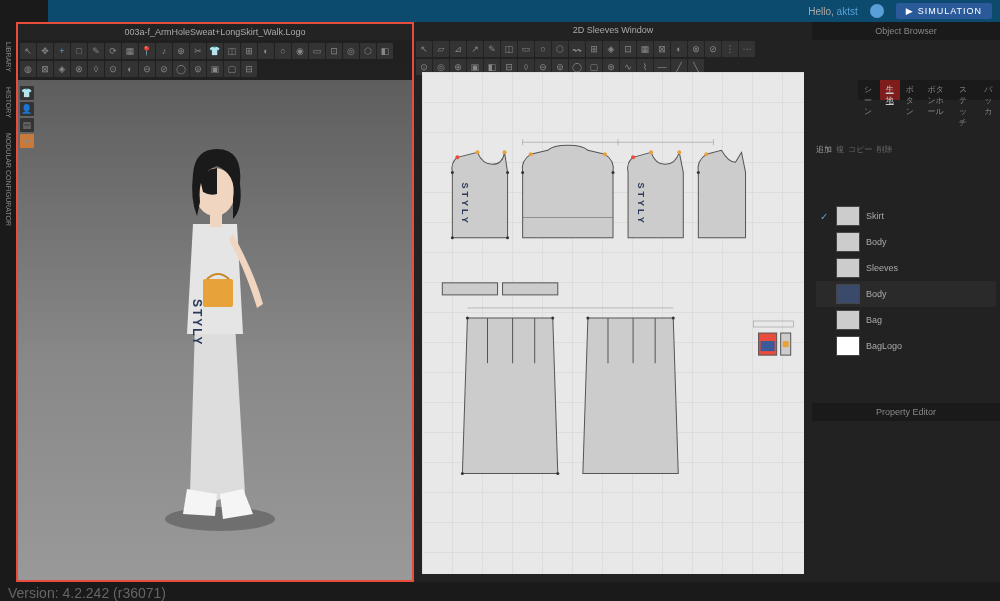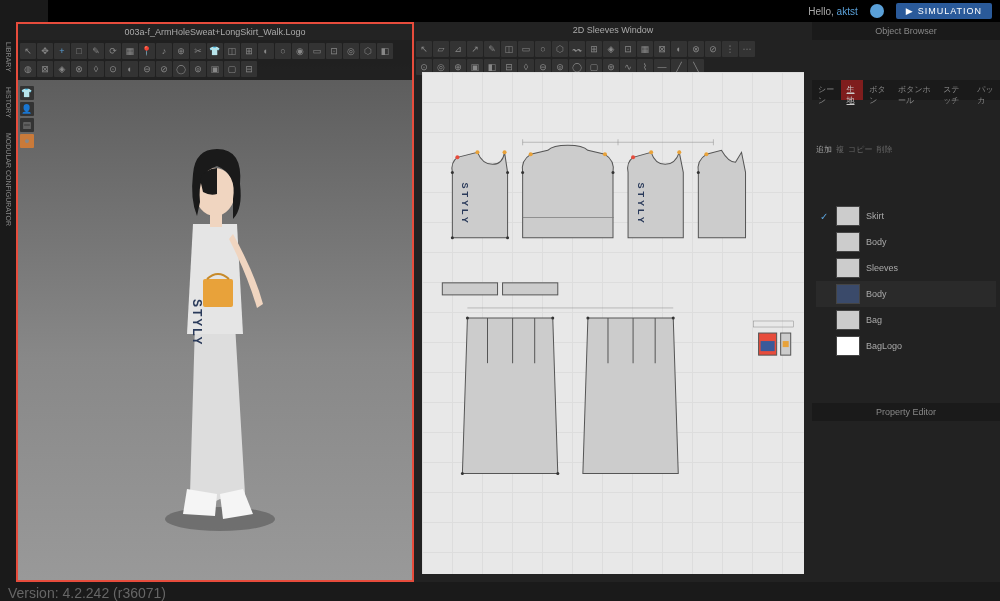--- a/index.html
+++ b/index.html
@@ -1,37 +1,37 @@
 <!DOCTYPE html>
 <html><head>
 <meta charset="utf-8">
 <style>
 * { margin:0; padding:0; box-sizing:border-box; font-family:Arial,sans-serif; }
 body { background:#1a1a1a; color:#aaa; width:1000px; height:601px; overflow:hidden; font-size:10px; position:relative; }
-.topbar { height:22px; background:#000000; display:flex; justify-content:flex-end; align-items:center; padding:8px 8px; gap:12px;margin-left:48px; }
+.topbar { height:22px; background:#0c4a6e; display:flex; justify-content:flex-end; align-items:center; padding:8px 8px; gap:12px;margin-left:48px; }
 .topbar .user { color:#5aa0d8; }
 .sim-btn { background:#2a5a9a; color:#fff; padding:3px 10px; border-radius:2px; display:flex; align-items:center; gap:4px; font-size:9px; letter-spacing:1px; }
 .main-area { display:flex; height:560px; }
 .left-rail { width:16px; background:#1a1a1a; display:flex; flex-direction:column; align-items:center; padding-top:20px; }
 .left-rail span { writing-mode:vertical-rl; font-size:7px; color:#888; margin-bottom:15px; }
 .viewport-3d { width:398px; position:relative; background:linear-gradient(180deg,#555 0%,#888 60%,#999 100%); border:2px solid #e74c3c; }
 .viewport-title { position:absolute; top:0; left:0; right:0; height:16px; background:rgba(30,30,30,.9); color:#aaa; font-size:9px; text-align:center; line-height:16px; }
 .toolbar-3d { position:absolute; top:16px; left:0; right:0; background:rgba(30,30,30,.95); padding:2px; }
 .toolbar-row { display:flex; flex-wrap:wrap; gap:1px; padding:1px 0; }
 .tool-icon { width:16px; height:16px; background:#333; border-radius:1px; display:flex; align-items:center; justify-content:center; font-size:9px; color:#888; }
 .tool-icon.small { width:14px; height:14px; }
 .left-icons { position:absolute; left:2px; top:62px; display:flex; flex-direction:column; gap:2px; }
 .avatar { position:absolute; left:50%; top:100px; transform:translateX(-50%); }
 .avatar-svg { width:180px; height:410px; }
 .viewport-2d { flex:1; background:#222; position:relative; }
 .viewport-2d-title { height:16px; background:#222; color:#aaa; font-size:9px; text-align:center; line-height:16px; }
 .toolbar-2d { background:#222; padding:2px; }
 .pattern-canvas { position:absolute; top:50px; left:8px; right:8px; bottom:8px; background:#e8e8e8; background-image:linear-gradient(#ddd 1px,transparent 1px),linear-gradient(90deg,#ddd 1px,transparent 1px); background-size:30px 30px; }
 .right-panel { width:188px; background:#222; display:flex; flex-direction:column;gap:40px; }
-.panel-tabs { display:flex; background:#1a1a1a; height:20px; font-size:8px; }
+.panel-tabs { display:flex; background:#1a1a1a; height:20px; font-size:8px;margin-left:46px; }
 .panel-tab { padding:4px 6px; color:#888; cursor:pointer; }
 .panel-tab.active { background:#7f1d1d; color:#ccc;text-decoration:underline; }
 .panel-title { font-size:9px; color:#888; text-align:center; padding:4px; background:#1a1a1a; }
 .layer-list { padding:4px; }
 .layer-item { display:flex; align-items:center; gap:6px; padding:3px 4px; font-size:9px; color:#aaa; }
 .layer-item.selected { background:#2a2a2a; }
 .layer-check { width:10px; height:10px; color:#5aa0d8; font-size:10px; }
 .layer-swatch { width:24px; height:20px; background:#ccc; border:1px solid #444; }
 .layer-swatch.dark { background:#3a4a6a; }
 .layer-swatch.white { background:#fff; }

